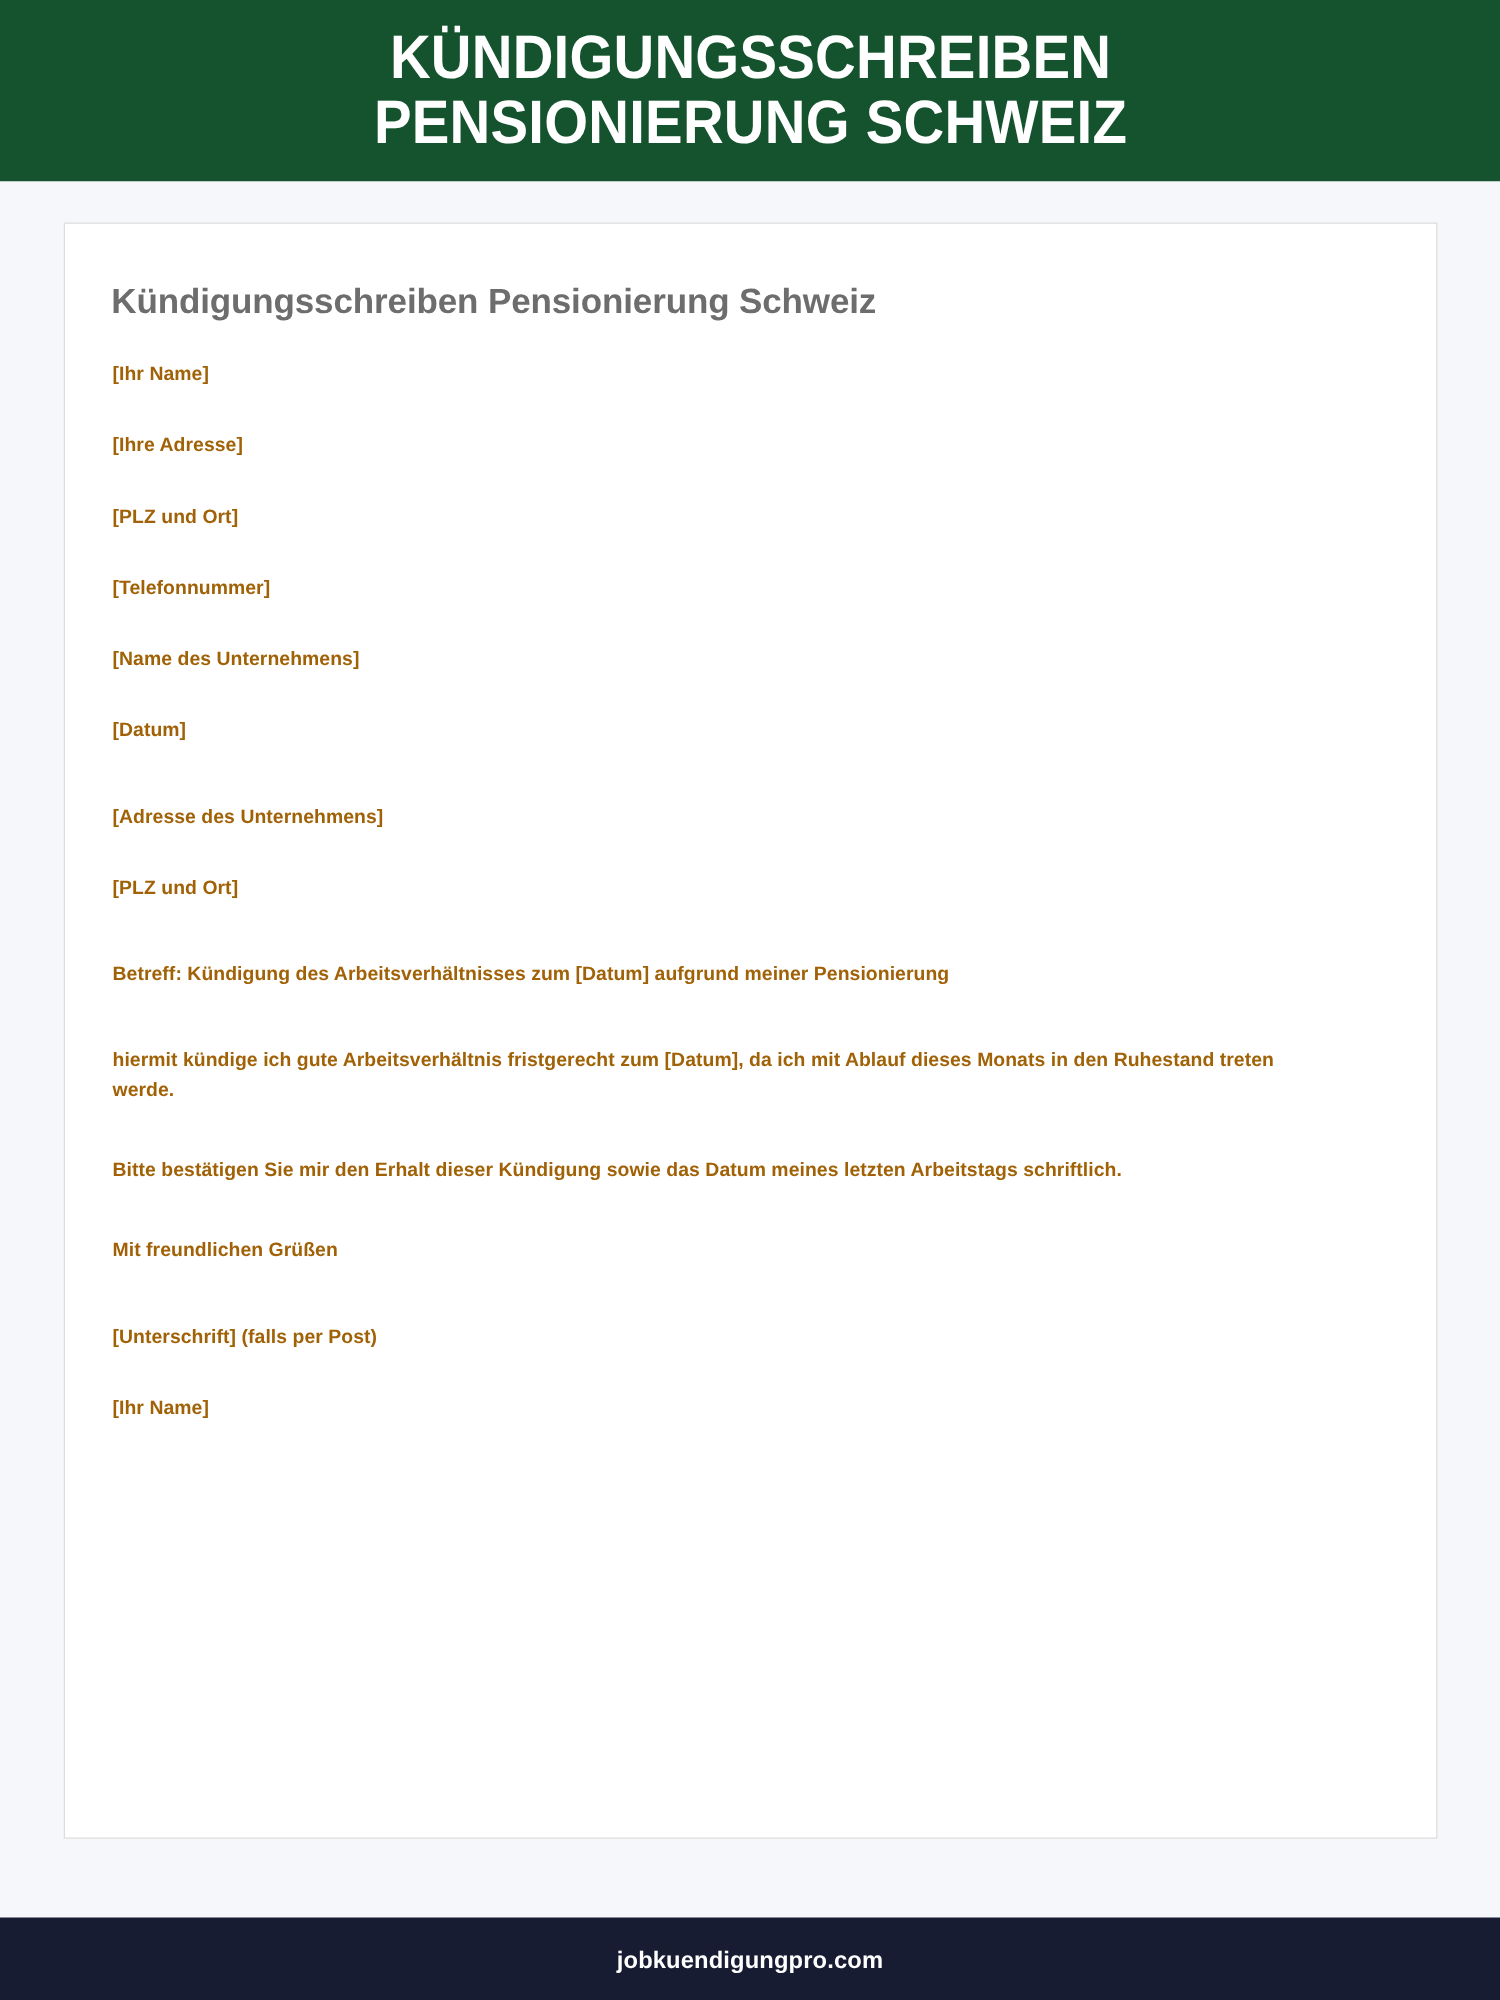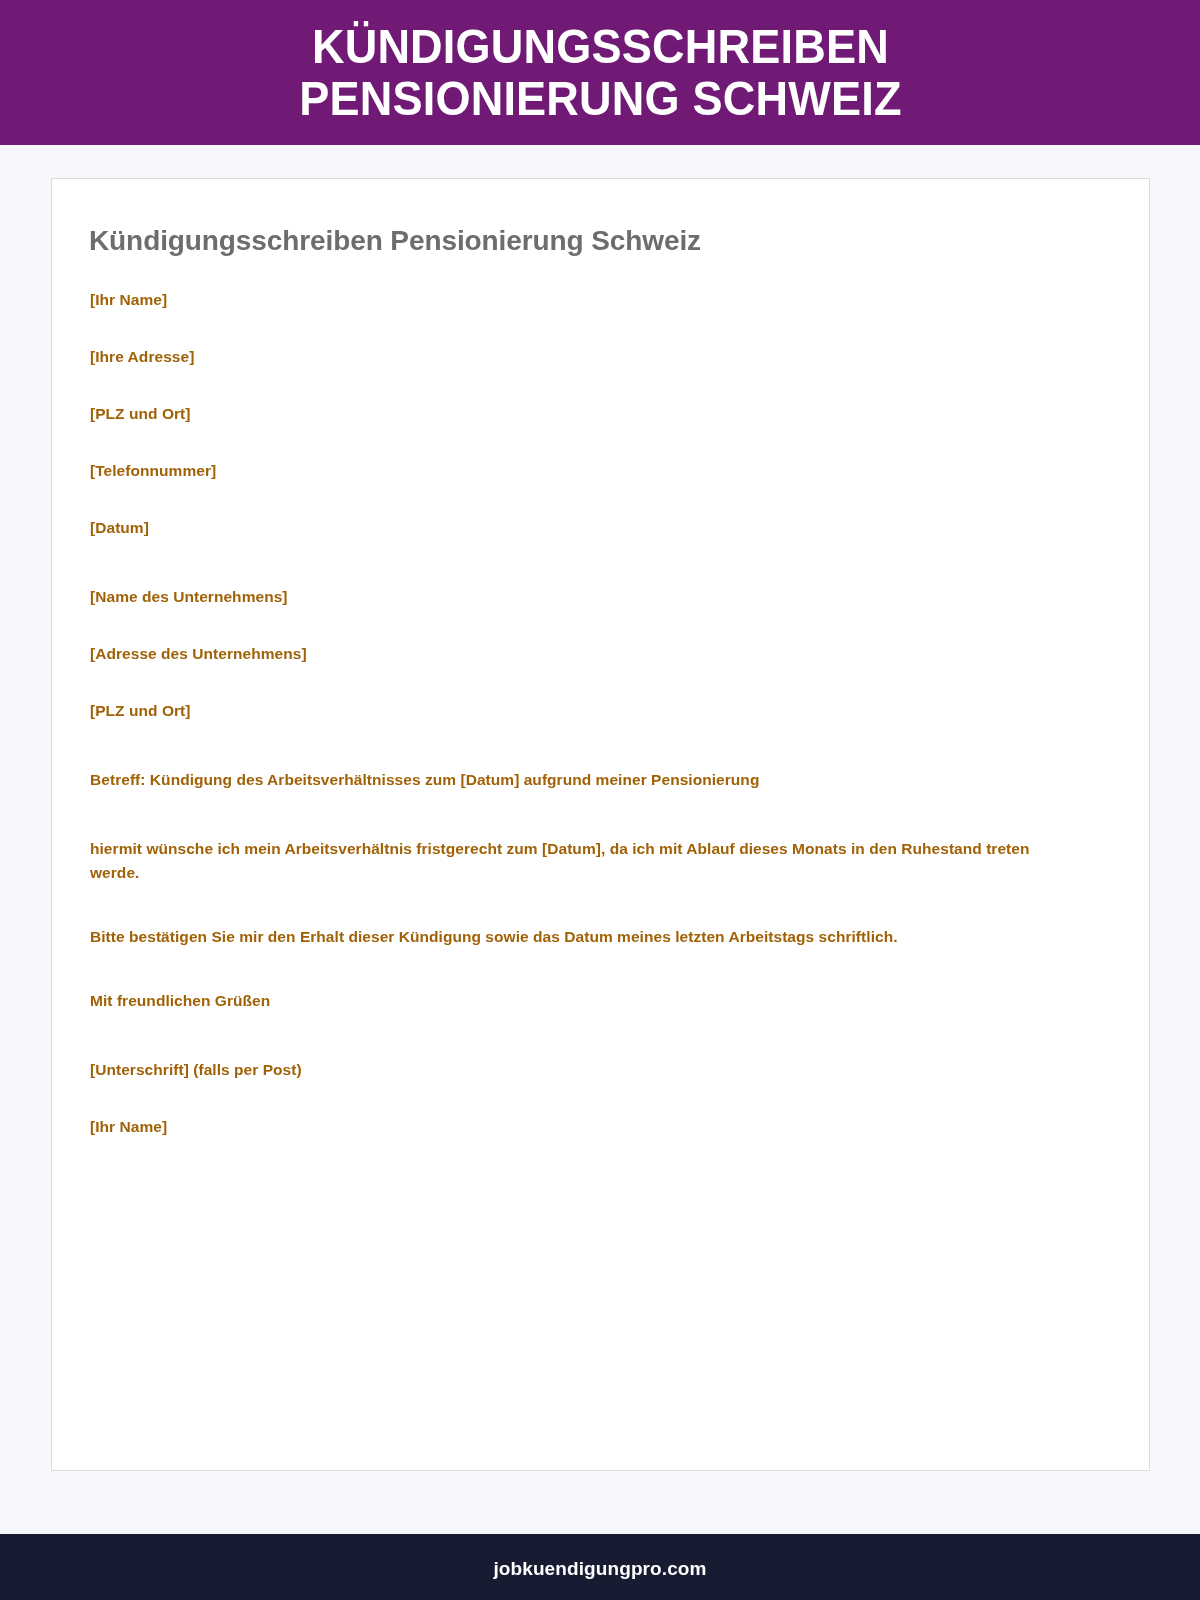--- a/index.html
+++ b/index.html
@@ -10,21 +10,21 @@
   body {
     width: 1200px;
     min-height: 1600px;
     background: #f6f7fb;
     font-family: "Liberation Sans", "DejaVu Sans", sans-serif;
     -webkit-font-smoothing: antialiased;
   }
 
   
   .site-banner {
-    background: #701a75;
+    background: #14532d;
     height: 145px;
     display: flex;
     align-items: center;
     justify-content: center;
     padding: 0 40px;
     box-sizing: border-box;
   }
   .site-banner-title {
     color: #ffffff;
     font-family: "Liberation Sans Narrow", "Liberation Sans", "DejaVu Sans", sans-serif;
@@ -107,26 +107,26 @@
 </header>
 
 <main class="page-area">
   <article class="doc-card">
     <h2 class="doc-heading">Kündigungsschreiben Pensionierung Schweiz</h2>
     <div class="doc-body">
         <p class="doc-line">[Ihr Name]</p>
         <p class="doc-line">[Ihre Adresse]</p>
         <p class="doc-line">[PLZ und Ort]</p>
         <p class="doc-line">[Telefonnummer]</p>
+        <p class="doc-line">[Name des Unternehmens]</p>
         <p class="doc-line gap-lg">[Datum]</p>
-        <p class="doc-line">[Name des Unternehmens]</p>
         <p class="doc-line">[Adresse des Unternehmens]</p>
         <p class="doc-line gap-lg">[PLZ und Ort]</p>
         <p class="doc-line gap-lg">Betreff: Kündigung des Arbeitsverhältnisses zum [Datum] aufgrund meiner Pensionierung</p>
-        <p class="doc-line para">hiermit wünsche ich mein Arbeitsverhältnis fristgerecht zum [Datum], da ich mit Ablauf dieses Monats in den Ruhestand treten werde.</p>
+        <p class="doc-line para">hiermit kündige ich gute Arbeitsverhältnis fristgerecht zum [Datum], da ich mit Ablauf dieses Monats in den Ruhestand treten werde.</p>
         <p class="doc-line para">Bitte bestätigen Sie mir den Erhalt dieser Kündigung sowie das Datum meines letzten Arbeitstags schriftlich.</p>
         <p class="doc-line gap-lg">Mit freundlichen Grüßen</p>
         <p class="doc-line">[Unterschrift] (falls per Post)</p>
         <p class="doc-line">[Ihr Name]</p>
       </div>
   </article>
 </main>
 
 <footer class="site-footer">
   <span class="site-footer-text">jobkuendigungpro.com</span>

